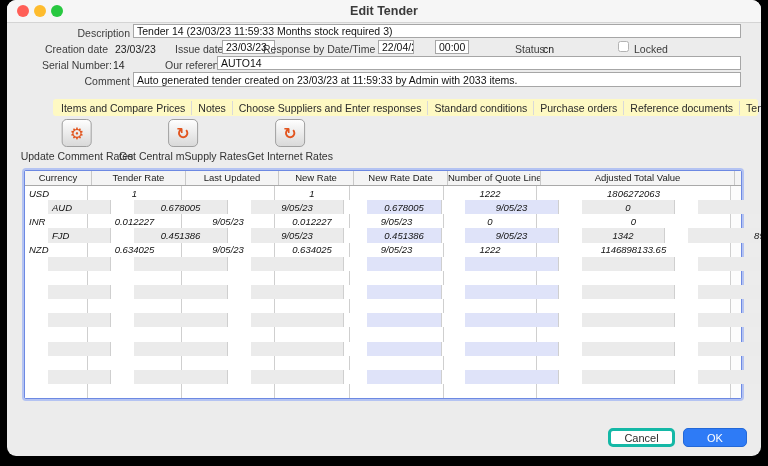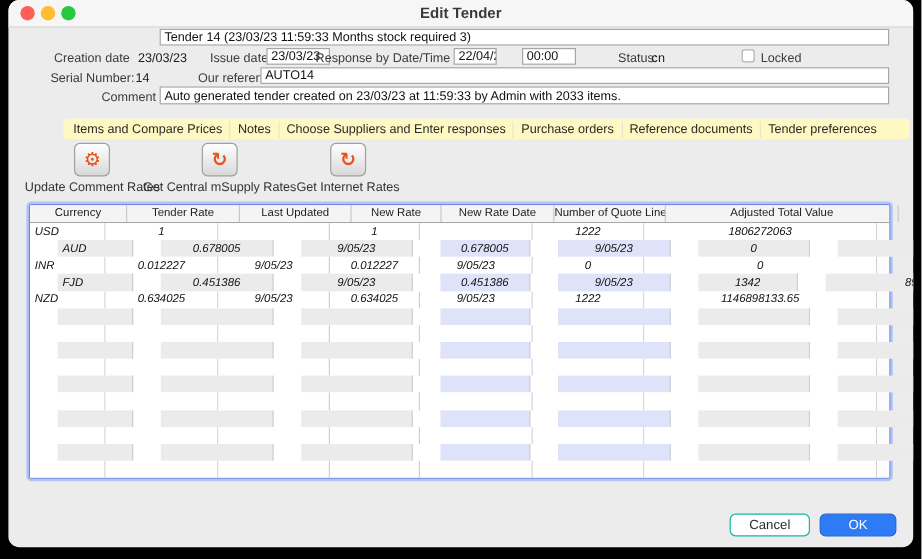--- a/index.html
+++ b/index.html
@@ -50,62 +50,64 @@
          box-sizing:border-box;overflow:hidden;white-space:nowrap;display:flex;
          align-items:center;justify-content:center;flex:none;background:#fff;}
   .tcell.left{justify-content:flex-start;padding-left:4px;}
   .tcell.fill{flex:1;border-right:none;background:#fcfcfc;}
   .trow.stripe .tcell{background:var(--stripe_gray,#ebebeb);margin-left:23px;}
   .trow.stripe .tcell.lav{background:var(--stripe_lavender,#dfe3f9);}
   .trow.stripe .tcell.fill{background:#f1f1f1;}
   
   .btn{position:absolute;top:428px;height:19px;border-radius:5px;font-size:11px;
        display:flex;align-items:center;justify-content:center;box-sizing:border-box;}
-  .btn.cancel{left:601px;width:67px;background:#fff;border:1px solid #14b8a6;color:#2c2c2c;}
+  .btn.cancel{left:601px;width:67px;background:#fff;border:3px solid #14b8a6;color:#2c2c2c;}
   .btn.ok{left:676px;width:64px;background:var(--ok_blue,#2e7bf6);color:#fff;border:1px solid #2368d8;}
 </style>
 </head>
 <body>
 
 <div class="canvas">
   <div class="window">
 
     <div class="titlebar">
       <span class="dot red"></span>
       <span class="dot yellow"></span>
       <span class="dot green"></span>
       <div class="title">Edit Tender</div>
     </div>
 
+    <div class="lbl r" style="left:0;top:27px;width:123px;">Description</div>
     <div class="input" style="left:126px;top:24px;width:608px;height:14px;">Tender 14 (23/03/23 11:59:33 Months stock required 3)</div>
 
     <div class="lbl" style="left:38px;top:43px;">Creation date</div>
     <div class="val" style="left:108px;top:43px;">23/03/23</div>
     <div class="lbl" style="left:168px;top:43px;">Issue date</div>
     <div class="input" style="left:215px;top:40px;width:53px;height:14px;">23/03/23</div>
     <div class="lbl" style="left:256px;top:43px;">Response by Date/Time</div>
     <div class="input" style="left:371px;top:40px;width:36px;height:14px;">22/04/22</div>
-    <div class="input" style="left:428px;top:40px;width:45px;height:14px;">00:00</div>
+    <div class="input" style="left:428px;top:40px;width:34px;height:14px;">00:00</div>
     <div class="lbl" style="left:508px;top:43px;">Status:</div>
     <div class="val" style="left:536px;top:43px;">cn</div>
     <div class="checkbox" style="left:611px;top:41px;"></div>
     <div class="lbl" style="left:627px;top:43px;">Locked</div>
 
     <div class="lbl" style="left:35px;top:59px;">Serial Number:</div>
     <div class="val" style="left:106px;top:59px;">14</div>
     <div class="lbl" style="left:158px;top:59px;">Our reference</div>
     <div class="input" style="left:210px;top:56px;width:524px;height:14px;">AUTO14</div>
 
     <div class="lbl r" style="left:0;top:75px;width:123px;">Comment</div>
     <div class="input" style="left:126px;top:72px;width:608px;height:15px;">Auto generated tender created on 23/03/23 at 11:59:33 by Admin with 2033 items.</div>
 
     <div class="tabbar">
         <span class="tab">Items and Compare Prices</span>
         <span class="tab">Notes</span>
         <span class="tab">Choose Suppliers and Enter responses</span>
+        <span class="tab">Standard conditions</span>
         <span class="tab">Purchase orders</span>
         <span class="tab">Reference documents</span>
         <span class="tab">Tender preferences</span>
       </div>
 
     <div id="toolbar">
         <div class="tool" style="left: 70px;">
           <div class="iconbtn">⚙</div>
           <div class="tlabel">Update Comment Rates</div>
         </div>
@@ -114,21 +116,21 @@
           <div class="tlabel">Get Central mSupply Rates</div>
         </div>
         <div class="tool" style="left: 283px;">
           <div class="iconbtn">↻</div>
           <div class="tlabel">Get Internet Rates</div>
         </div>
       </div>
 
     <div class="tablewrap">
       <div class="thead" id="thead">
-          <div class="hcell" style="width: 81px;">Currency</div>
+          <div class="hcell" style="width: 67px;">Currency</div>
           <div class="hcell" style="width: 94px;">Tender Rate</div>
           <div class="hcell" style="width: 93px;">Last Updated</div>
           <div class="hcell" style="width: 75px;">New Rate</div>
           <div class="hcell" style="width: 94px;">New Rate Date</div>
           <div class="hcell" style="width: 93px;">Number of Quote Lines</div>
           <div class="hcell" style="width: 194px;">Adjusted Total Value</div>
           <div class="hcell fill"></div>
         </div>
       <div class="tbody" id="tbody">
           <div class="trow">

